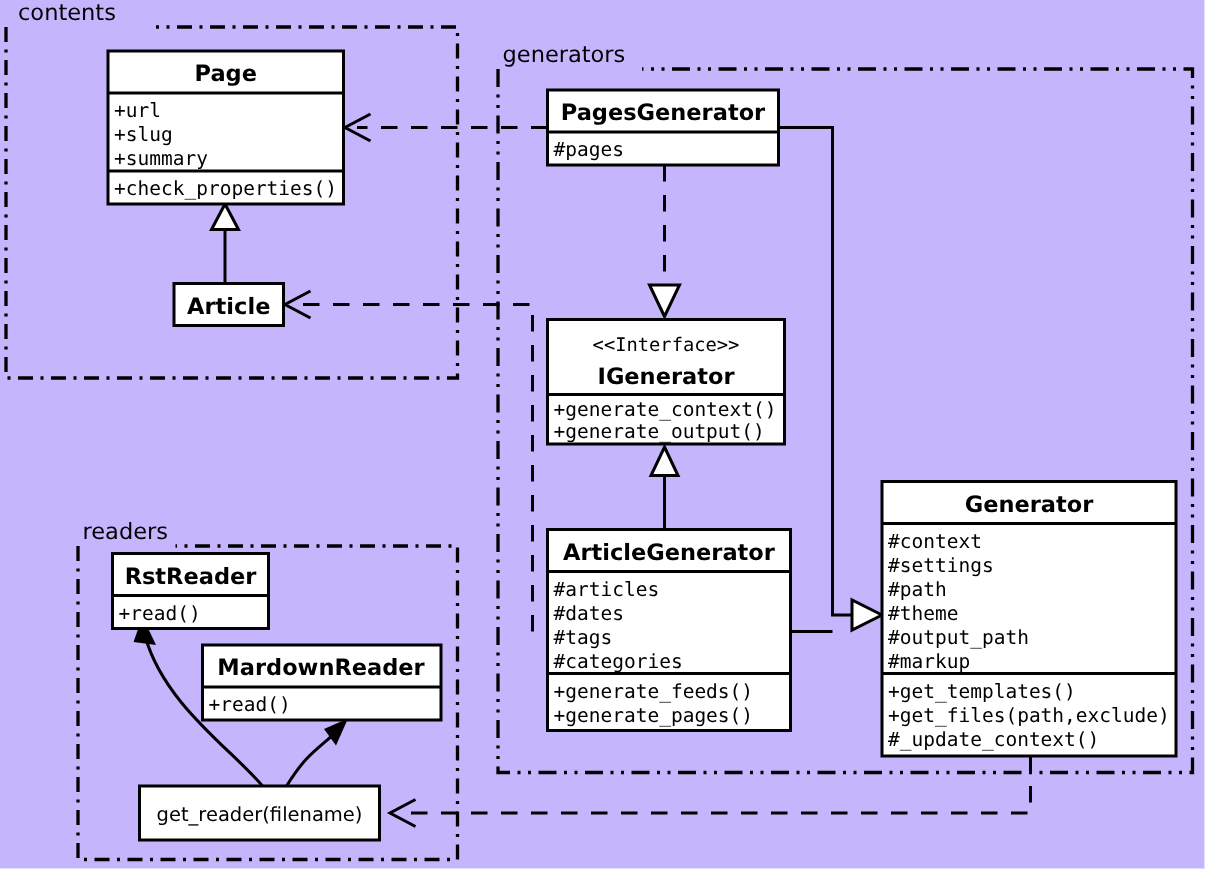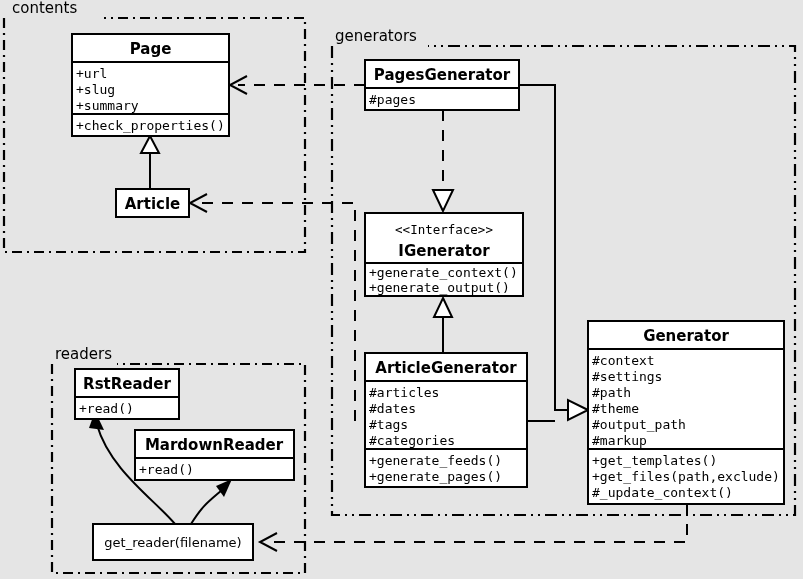--- a/index.html
+++ b/index.html
@@ -4,21 +4,21 @@
 <style>
   html, body {
     margin: 0;
     padding: 0;
     background: #ffffff;
   }
   #diagram-root {
     position: relative;
     width: 803px;
     height: 579px;
-    background: #e5e5e5;
+    background: #c4b5fd;
     font-family: "DejaVu Sans", sans-serif;
     overflow: hidden;
   }
   svg.uml-canvas {
     position: absolute;
     top: 0;
     left: 0;
     width: 803px;
     height: 579px;
     display: block;

